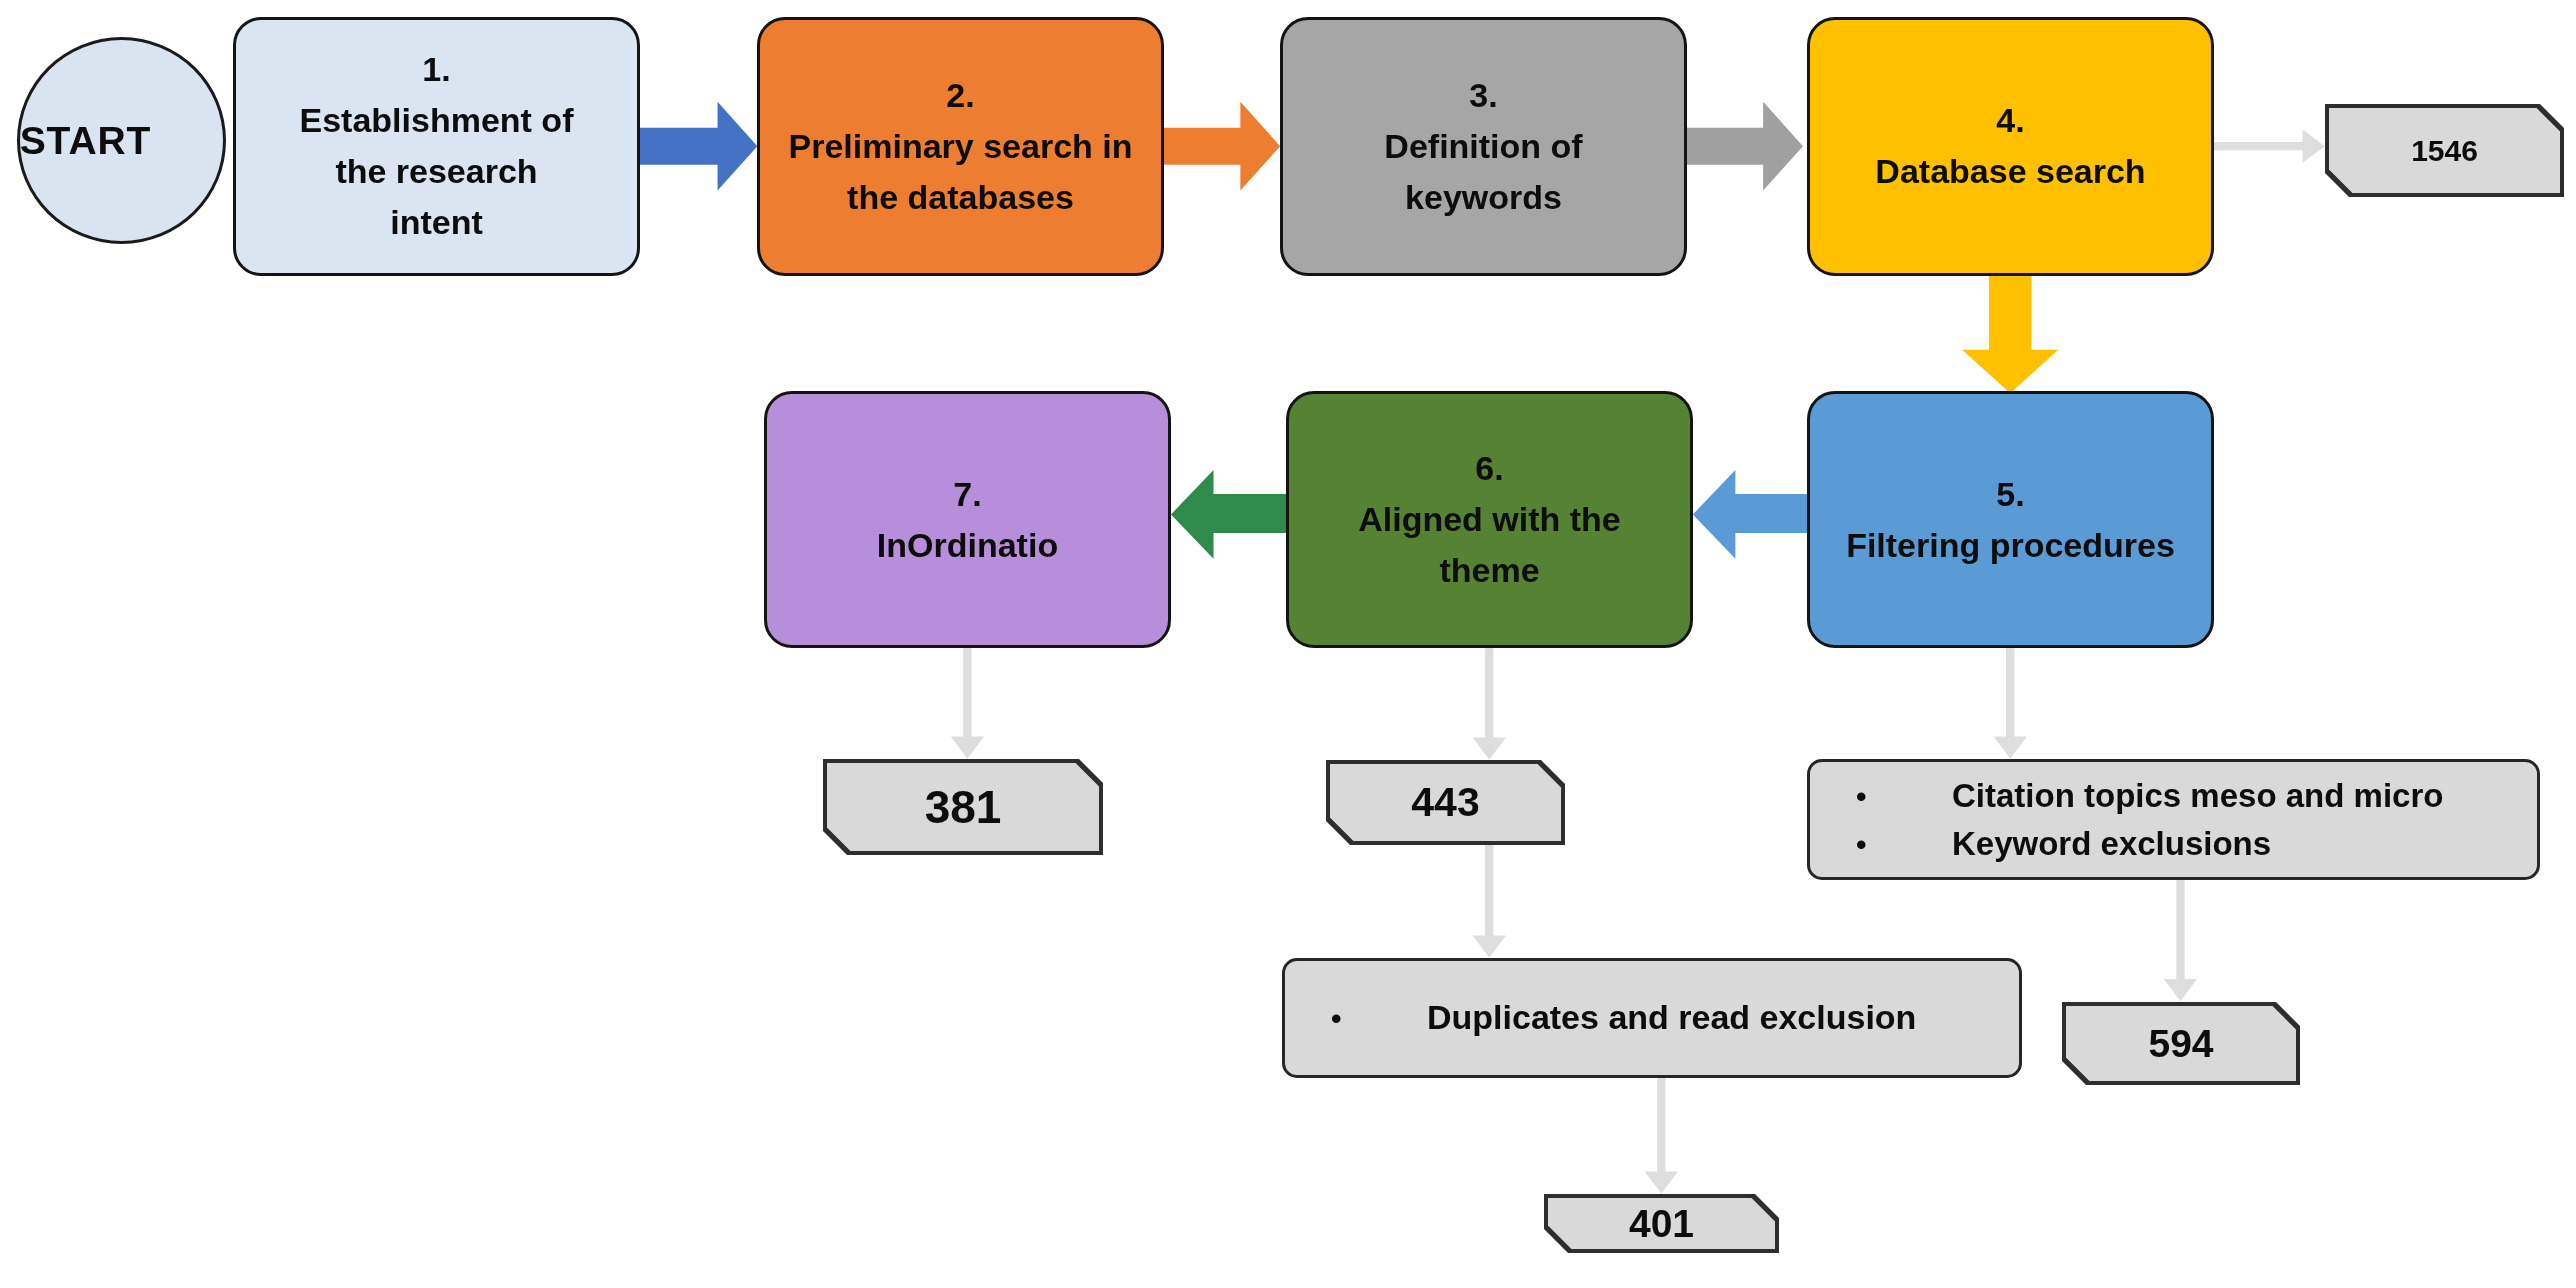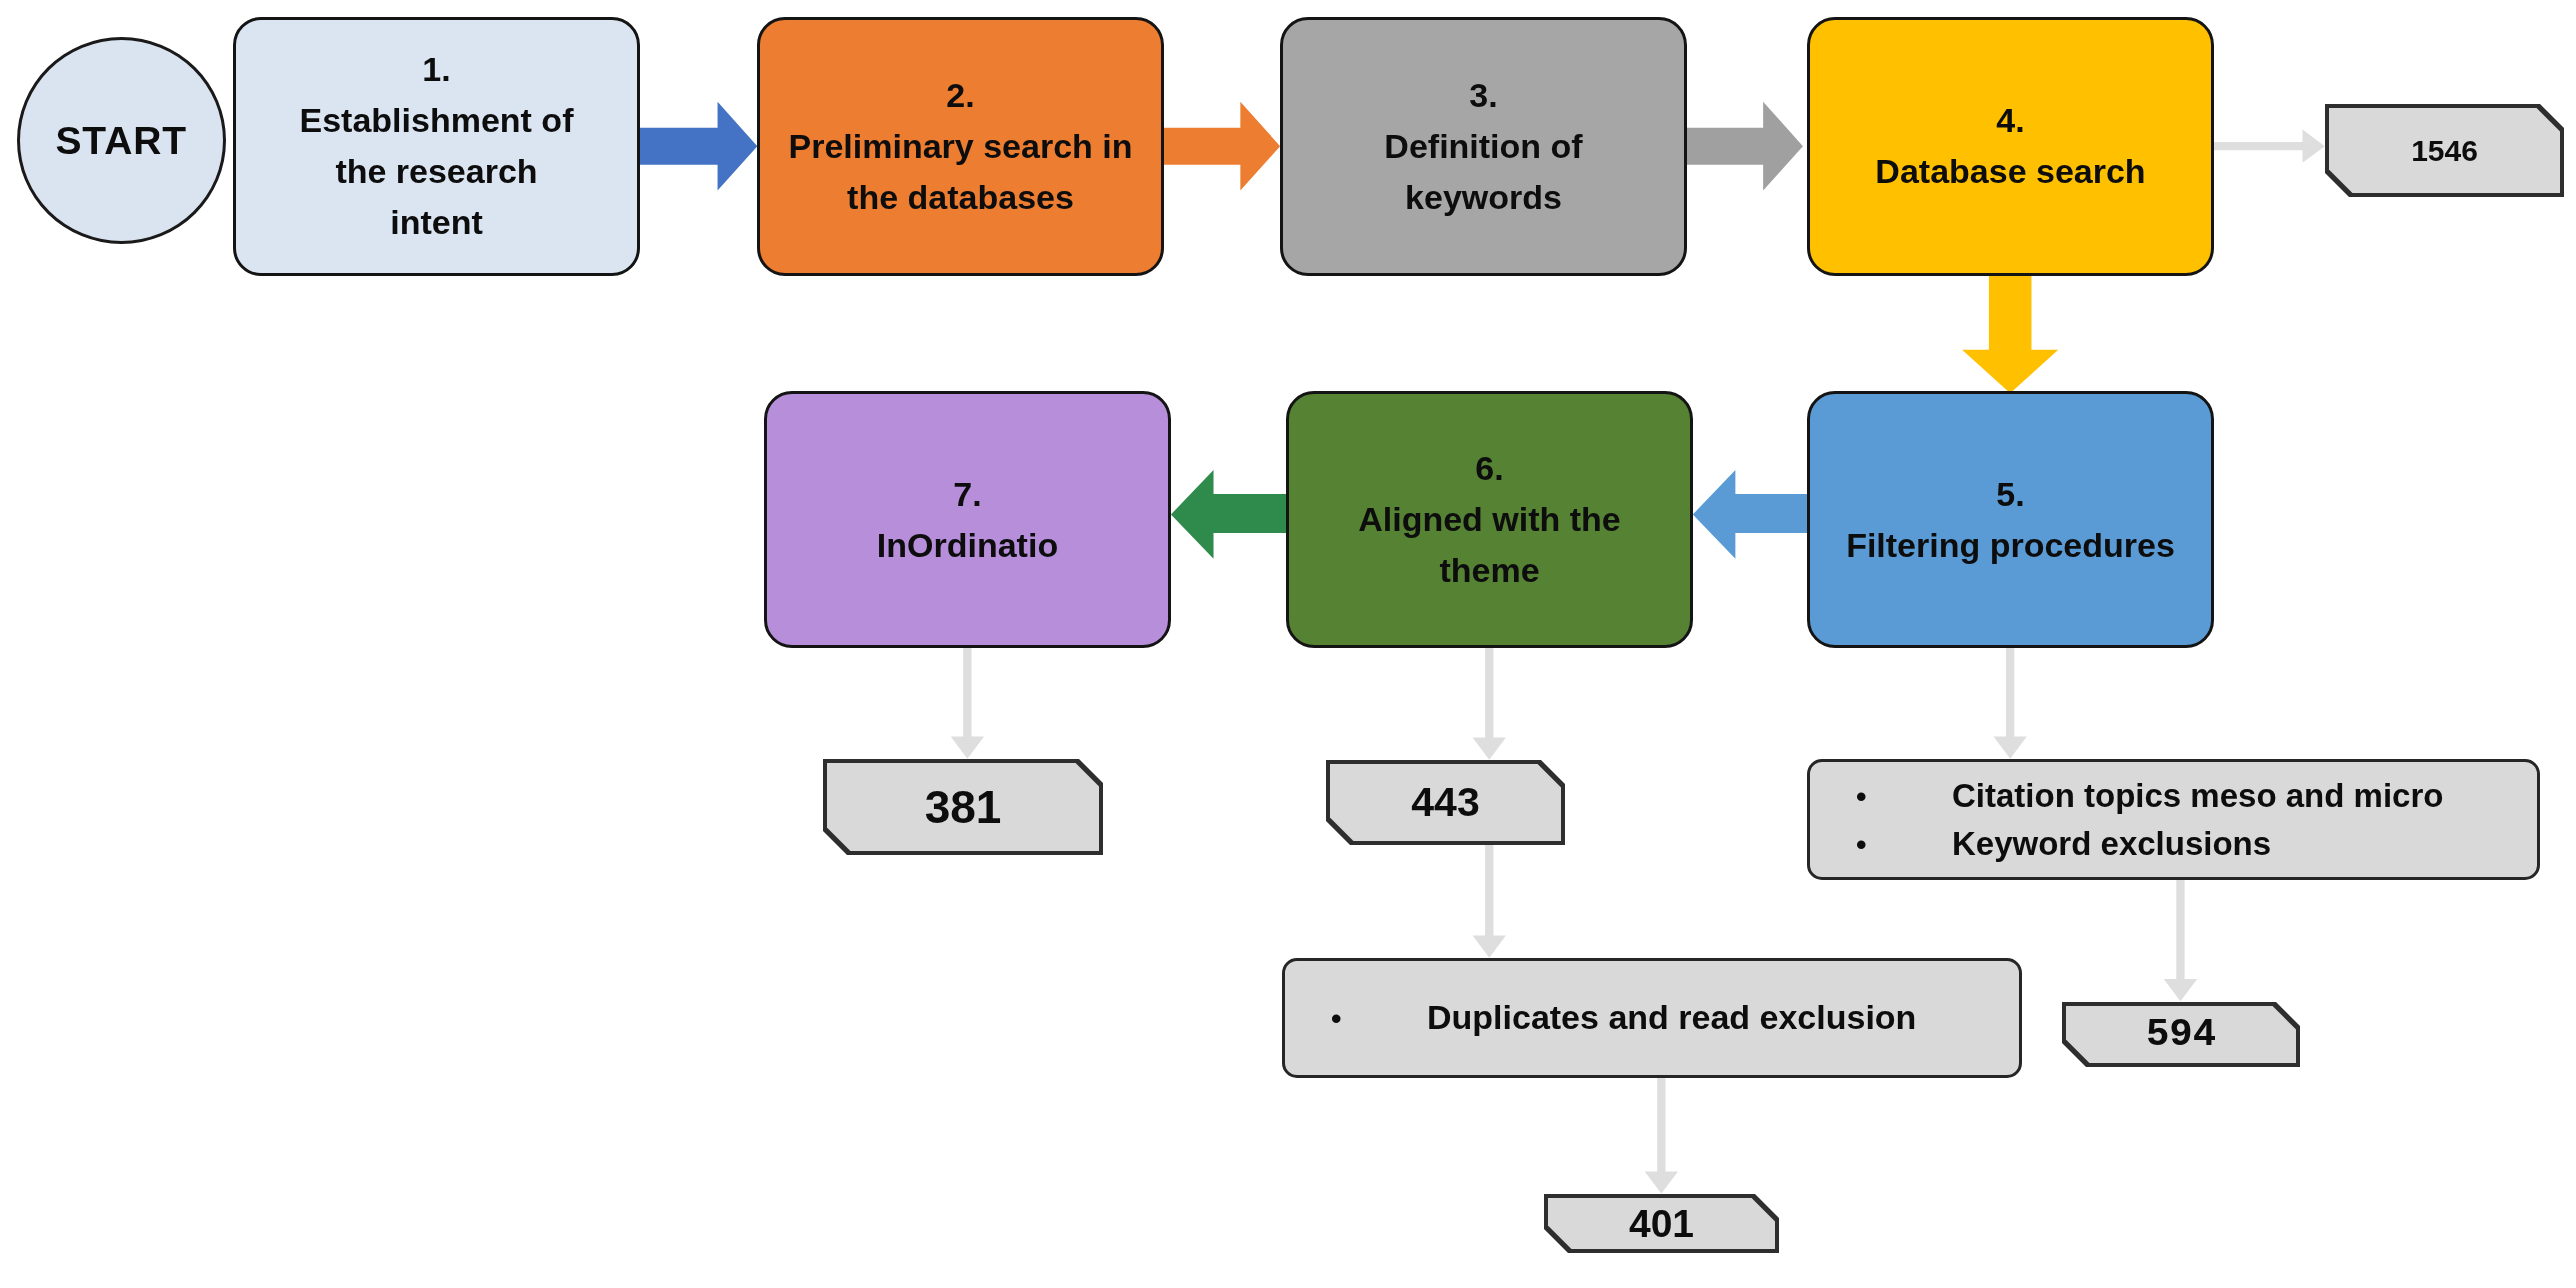--- a/index.html
+++ b/index.html
@@ -7,21 +7,21 @@
   #canvas{position:relative;width:2576px;height:1288px;background:#ffffff;overflow:hidden;}
 
   
   #arrow-layer{position:absolute;left:0;top:0;z-index:1;}
   .shape{position:absolute;box-sizing:border-box;}
 
   
   .start-circle{
     left:16.7px;top:37px;width:209px;height:207px;border-radius:50%;
     background:#DAE3F0;border:3.7px solid #1a1a1a;z-index:0;
-    display:flex;align-items:center;justify-content:center;
+    display:flex;align-items:center;
     font-weight:700;font-size:39px;color:#0d0d0d;letter-spacing:0.9px;
   }
 
   
   .step{
     border:3.7px solid #141414;border-radius:28px;z-index:2;
     display:flex;flex-direction:column;align-items:center;justify-content:center;
     text-align:center;font-weight:700;color:#0d0d0d;
     font-size:34px;line-height:1.5;padding:0 26px;
   }
@@ -46,21 +46,21 @@
     position:absolute;left:3.7px;top:3.7px;right:3.7px;bottom:3.7px;background:#D9D9D9;
     display:flex;align-items:center;justify-content:center;
     font-weight:700;color:#0d0d0d;
   }
   .t1546{left:2325px;top:104px;width:239px;height:93px;}
   .t1546 .tag-inner{font-size:30px;}
   .t381{left:823px;top:759px;width:280px;height:96px;}
   .t381 .tag-inner{font-size:46px;}
   .t443{left:1326px;top:760px;width:239px;height:85px;}
   .t443 .tag-inner{font-size:41px;}
-  .t594{left:2062px;top:1002px;width:238px;height:65px;font-family:Liberation Mono, monospace;}
+  .t594{left:2062px;top:1002px;width:238px;height:83px;}
   .t594 .tag-inner{font-size:39px;}
   .t401{left:1544px;top:1194px;width:235px;height:59px;padding-left:48px;}
   .t401 .tag-inner{font-size:39px;}
 
   
   .note{
     background:#D9D9D9;border:3.7px solid #262626;border-radius:15px;z-index:2;
     display:flex;flex-direction:column;justify-content:center;
     font-weight:700;color:#0d0d0d;font-size:33px;line-height:1.45;
     padding:5.6px 18.5px 5.6px 46px;

